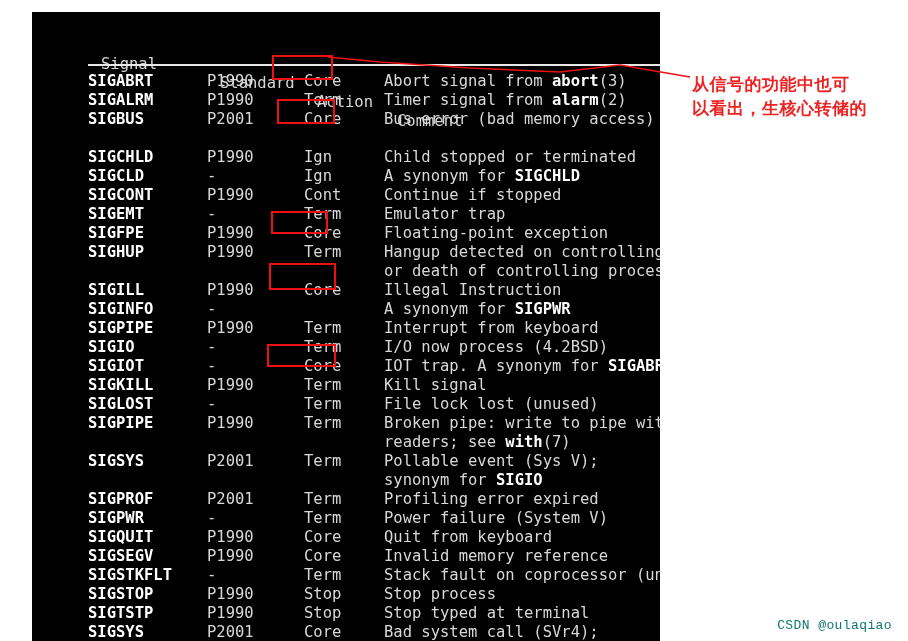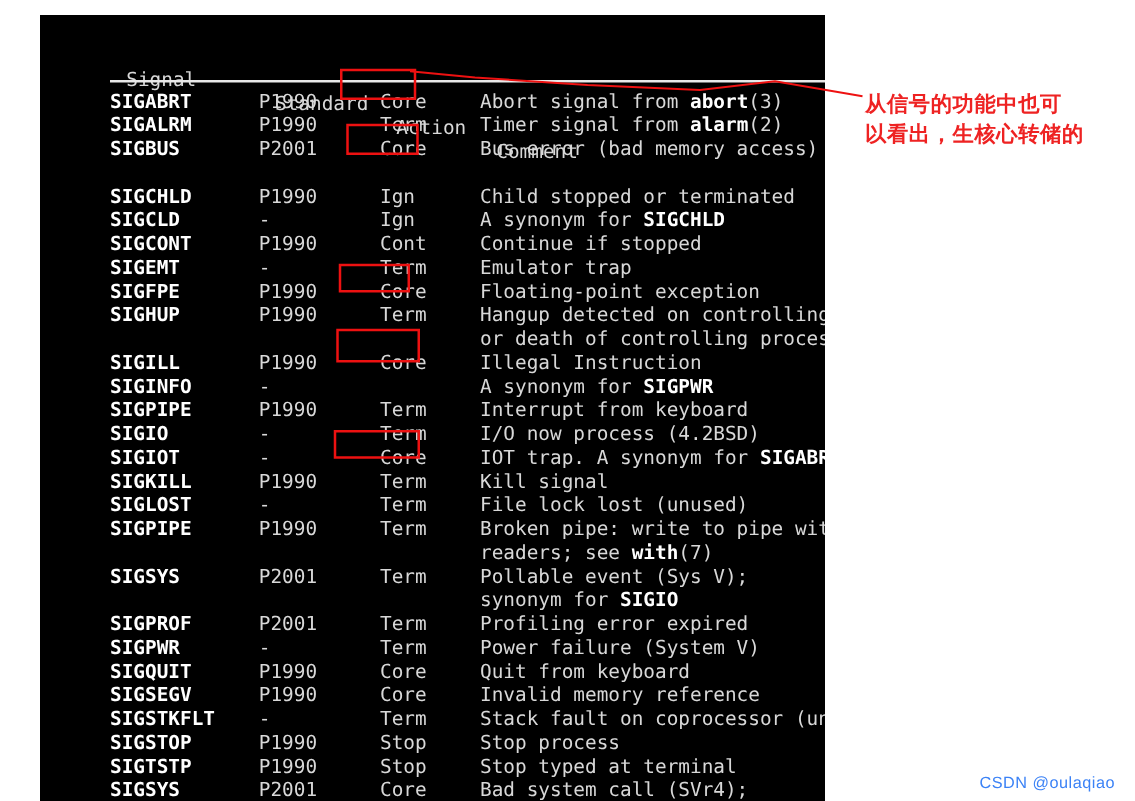--- a/index.html
+++ b/index.html
@@ -90,22 +90,22 @@
     line-height: 24px;
     letter-spacing: 0.5px;
   }
   #cn-note div { white-space: pre; }
 
   
   #watermark {
     position: absolute;
     right: 16px;
     bottom: 8px;
-    color: #3b82f6;
-    font-family: Liberation Sans, sans-serif;
+    color: #0f766e;
+    font-family: Liberation Mono, monospace;
     font-size: 13px;
     letter-spacing: 0.4px;
   }
 </style>
 </head>
 <body>
 
 <div id="page">
 
   <div id="terminal">

